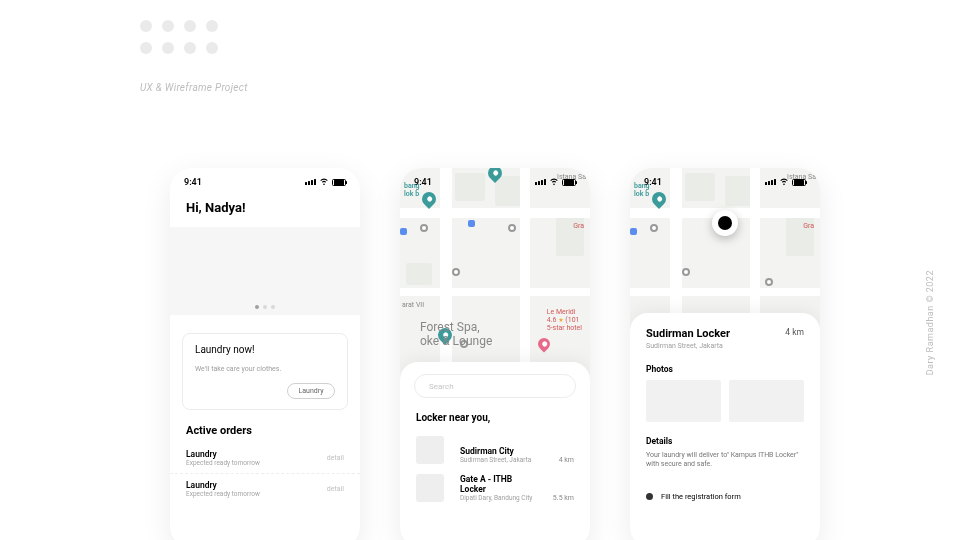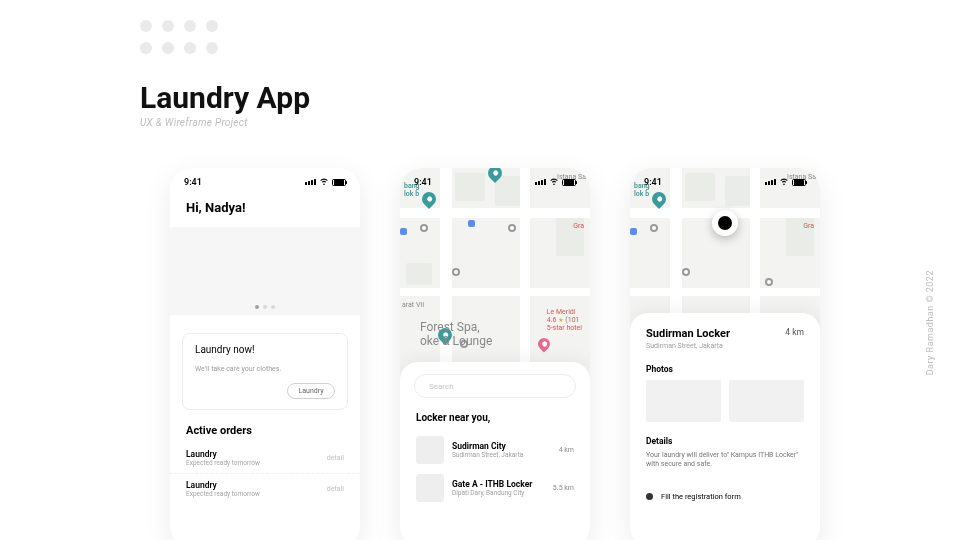--- a/index.html
+++ b/index.html
@@ -46,21 +46,21 @@
 .pin.adot:after{display:none}
 .pin.blue{width:7px;height:7px;background:#5b8def;border-radius:2px;transform:none}.pin.blue:after{display:none}
 .pin.pink{background:#e86a8a;width:12px;height:12px}
 .meridien{position:absolute;right:8px;top:140px;font-size:7px;color:#d15858;text-align:left}
 .meridien .stars{color:#f0a830;font-size:6px}
 .fspa{position:absolute;left:20px;top:152px;font-size:12px;color:#888}
 .p2 .status,.p3 .status{position:relative;z-index:5}
 .p2 .sheet{position:absolute;left:0;right:0;top:194px;bottom:0;background:#fff;border-radius:18px 18px 0 0;padding:12px 14px;box-shadow:0 -4px 16px rgba(0,0,0,.05)}
 .searchbar{border:1px solid #ececec;border-radius:18px;height:24px;display:flex;align-items:center;padding:0 14px;font-size:8px;color:#c5c5c5}
 .p2 h4{font-size:10px;font-weight:700;margin:14px 2px 8px}
-.locker{display:flex;gap:8px;align-items:center;padding:5px 2px}
+.locker{display:flex;gap:16px;align-items:flex-end;padding:5px 2px}
 .locker .thumb{width:28px;height:28px;background:#eee;border-radius:3px;flex-shrink:0}
 .locker .info{flex:1}
 .locker .ln{font-size:8.5px;font-weight:700}
 .locker .la{font-size:6.5px;color:#9e9e9e}
 .locker .dist{font-size:7px;color:#888}
 .p3 .sel{position:absolute;top:42px;left:50%;transform:translateX(-50%);width:26px;height:26px;border-radius:50%;background:#fff;box-shadow:0 3px 10px rgba(0,0,0,.25);display:flex;align-items:center;justify-content:center}
 .p3 .sel .inner{width:14px;height:14px;border-radius:50%;background:#000}
 .p3 .sheet{position:absolute;left:0;right:0;top:145px;bottom:0;background:#fff;border-radius:18px 18px 0 0;padding:14px 16px;box-shadow:0 -4px 16px rgba(0,0,0,.05)}
 .p3 .shead{display:flex;justify-content:space-between;align-items:flex-start}
 .p3 .shead h3{font-size:11px;font-weight:700}
@@ -86,21 +86,20 @@
     <div class="d"></div>
     <div class="d"></div>
     <div class="d"></div>
   <div class="d"></div>
     <div class="d"></div>
     <div class="d"></div>
     <div class="d"></div>
 </div>
 
 <div class="title">
-  <h1>Laundry App</h1>
   <p>UX &amp; Wireframe Project</p>
 </div>
 
 <div class="credit">Dary Ramadhan © 2022</div>
 
 <div class="phones">
 
 <div class="phone p1">
   <div class="status">
     <span>9:41</span>

